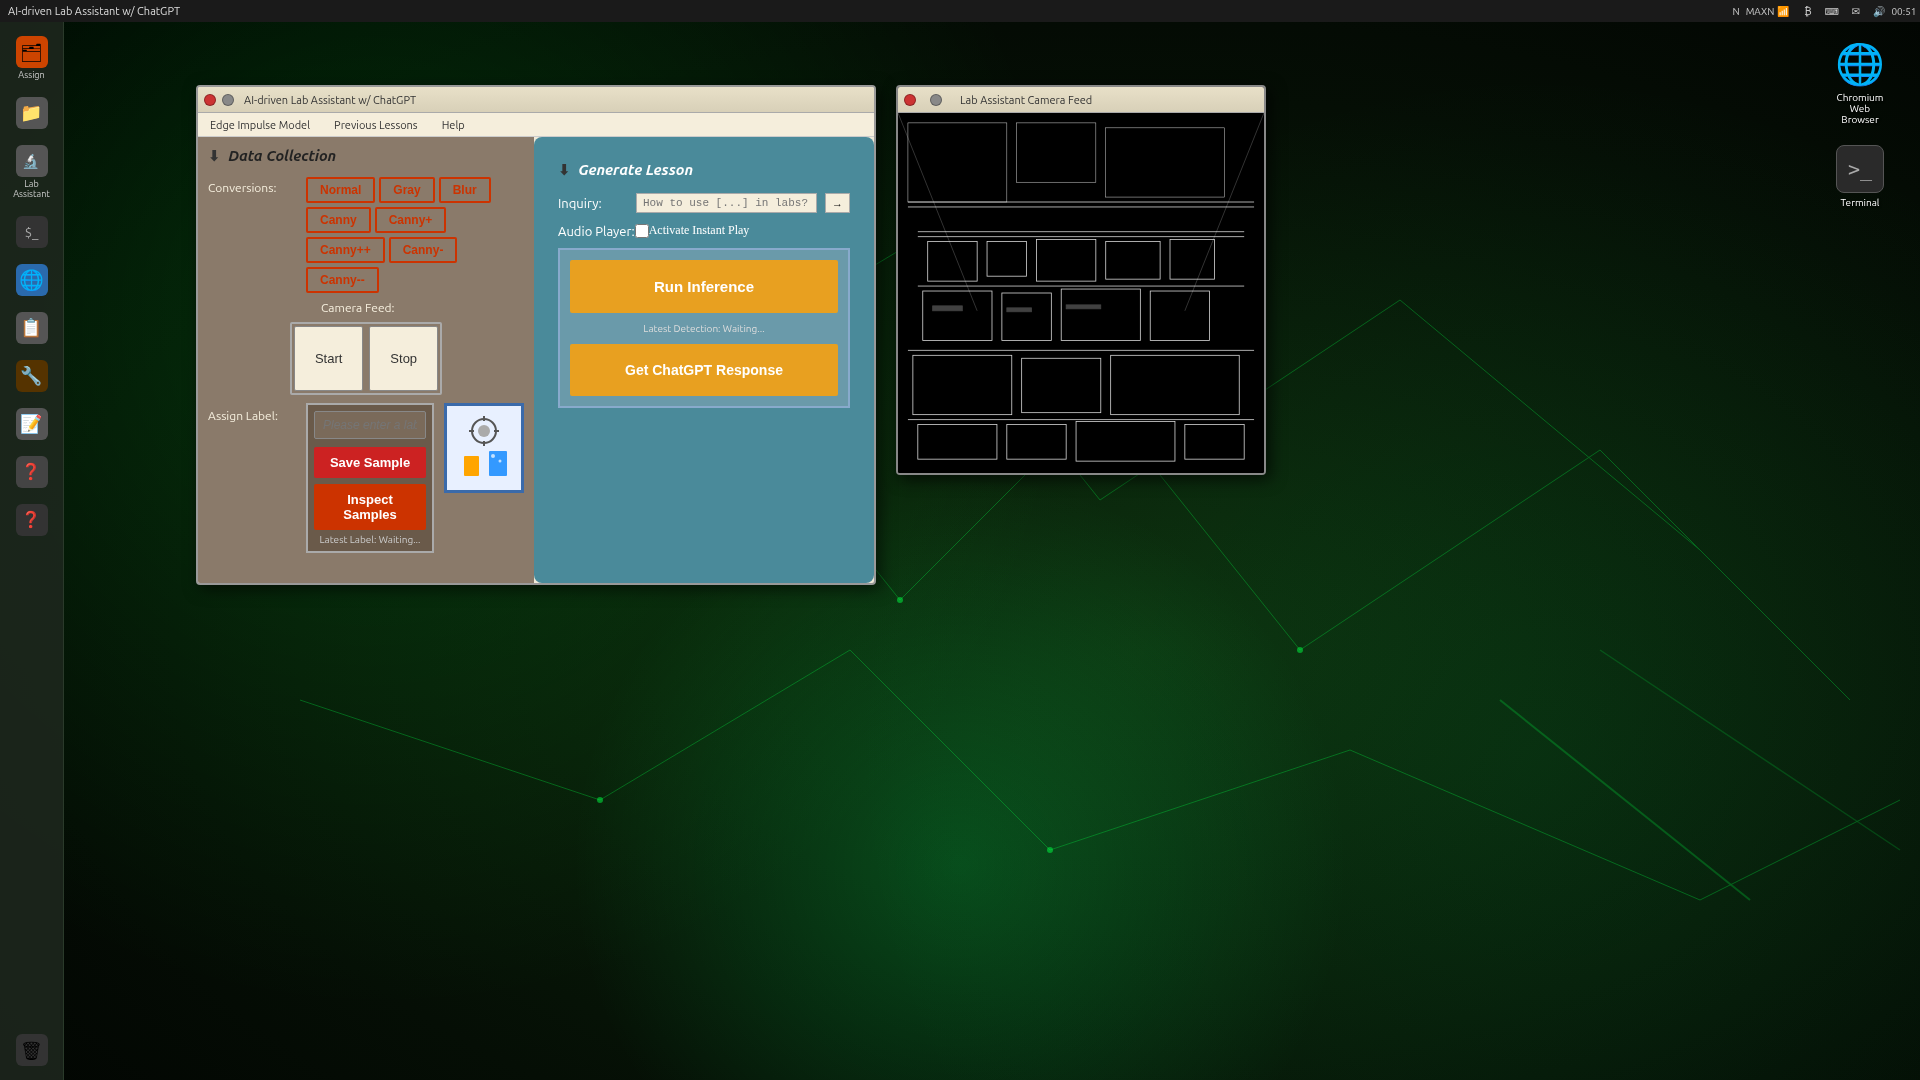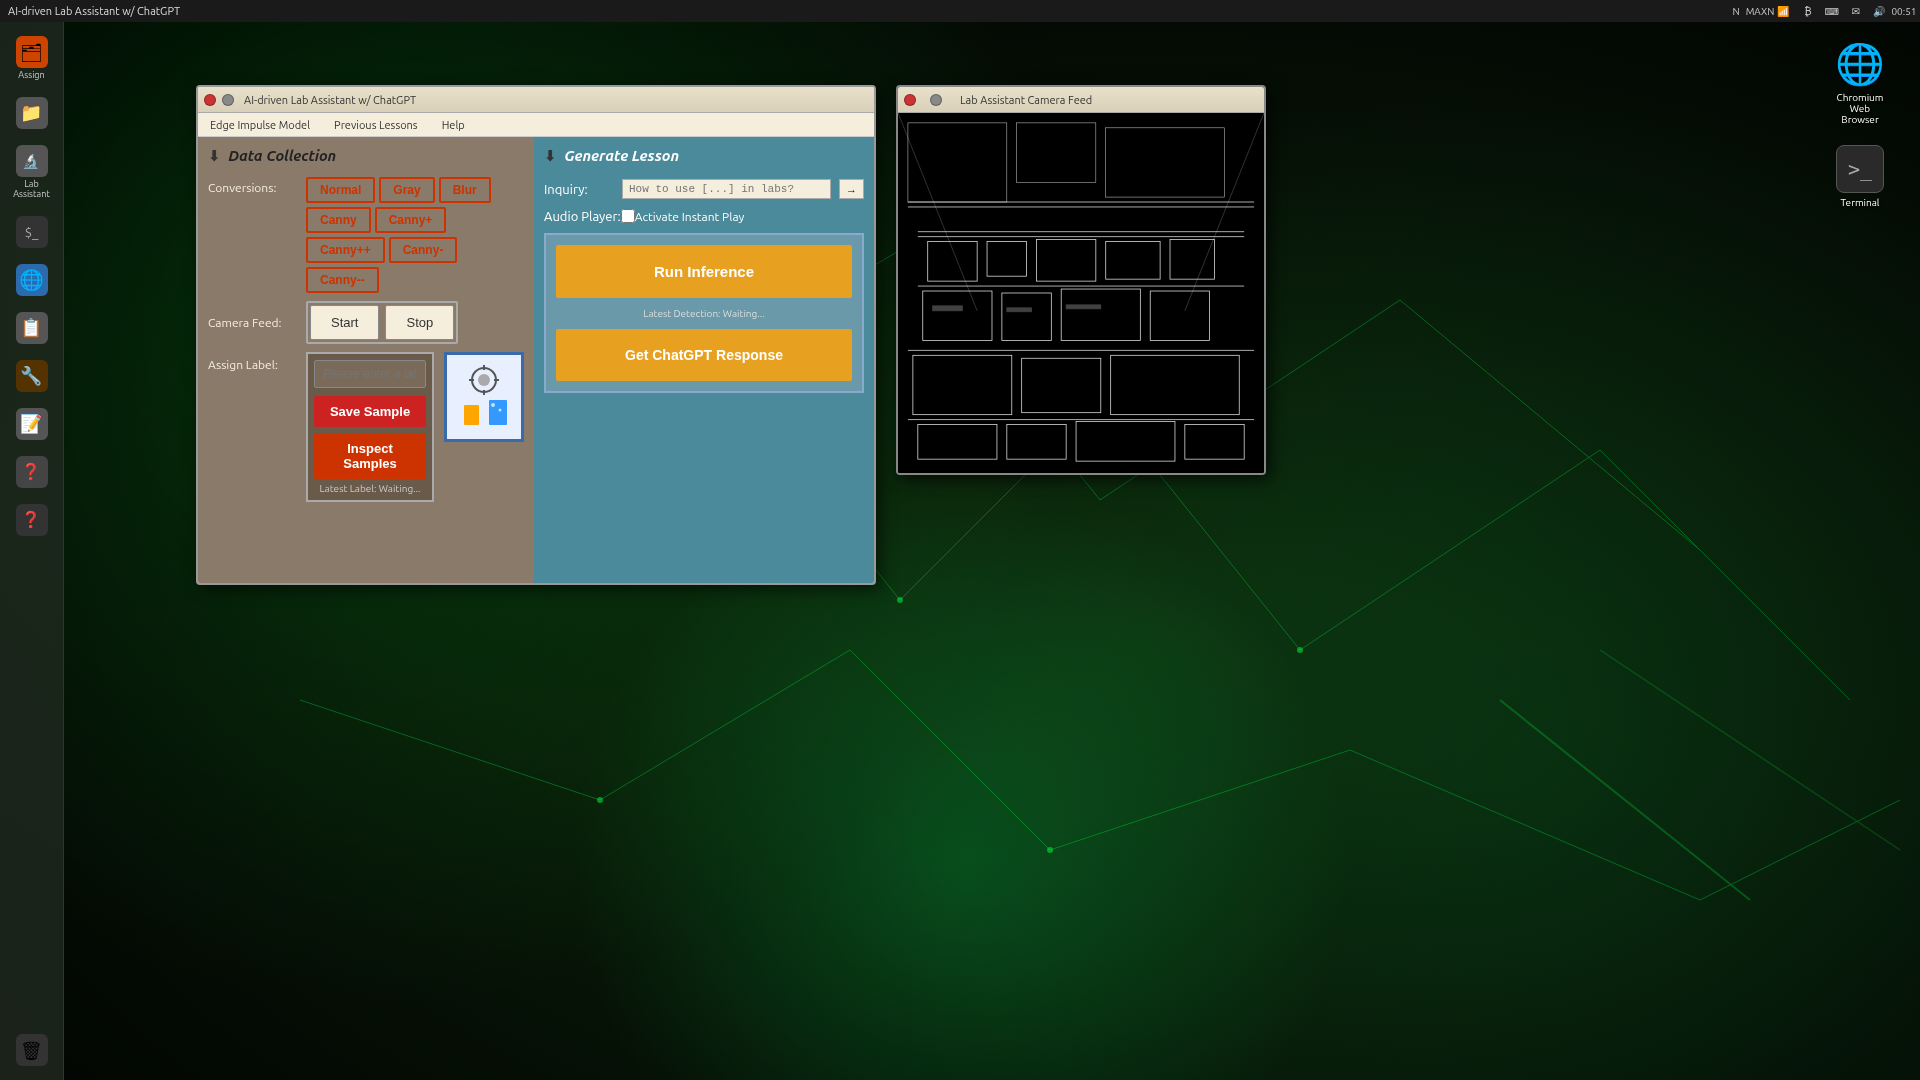--- a/index.html
+++ b/index.html
@@ -250,37 +250,38 @@
       font-size: 12px;
       font-weight: bold;
       cursor: pointer;
       border-radius: 2px;
     }
 
     .camera-feed-row {
       display: flex;
       align-items: center;
       gap: 8px;
+      flex-direction: column;
     }
     .camera-feed-label {
       font-size: 12px;
       color: #f5eedd;
       min-width: 90px;
     }
     .camera-buttons {
       display: flex;
       gap: 6px;
     }
     .camera-btn-box {
       border: 2px solid #aaa;
       padding: 2px;
       border-radius: 2px;
     }
     .camera-btn {
-      padding: 9px 20px;
+      padding: 24px 20px;
       font-size: 13px;
       cursor: pointer;
       border: 1px solid #888;
       border-radius: 2px;
     }
     .btn-start { background: #f5eedc; color: #333; }
     .btn-stop { background: #f5eedc; color: #333; }
 
     .assign-section {
       display: flex;
@@ -351,24 +352,25 @@
       justify-content: center;
       border: 3px solid #3a6aaa;
       background: #e8f0ff;
       margin-left: 4px;
     }
 
     
     .right-panel {
       width: 340px;
       background: #4a8a9a;
-      padding: 10px;
+      padding: 24px;
       display: flex;
       flex-direction: column;
       gap: 10px;
+      border-radius: 8px;
     }
     .inquiry-row {
       display: flex;
       align-items: center;
       gap: 8px;
     }
     .inquiry-label {
       font-size: 13px;
       color: #fff;
       min-width: 70px;
@@ -399,20 +401,21 @@
       min-width: 70px;
     }
     .audio-checkbox {
       width: 14px; height: 14px;
       border: 1px solid #ddd;
       background: transparent;
     }
     .audio-text {
       font-size: 12px;
       color: #fff;
+      font-family: Liberation Serif, serif;
     }
 
     .inference-box {
       background: #6a9aaa;
       border: 2px solid #88aacc;
       padding: 10px;
       display: flex;
       flex-direction: column;
       gap: 10px;
     }

